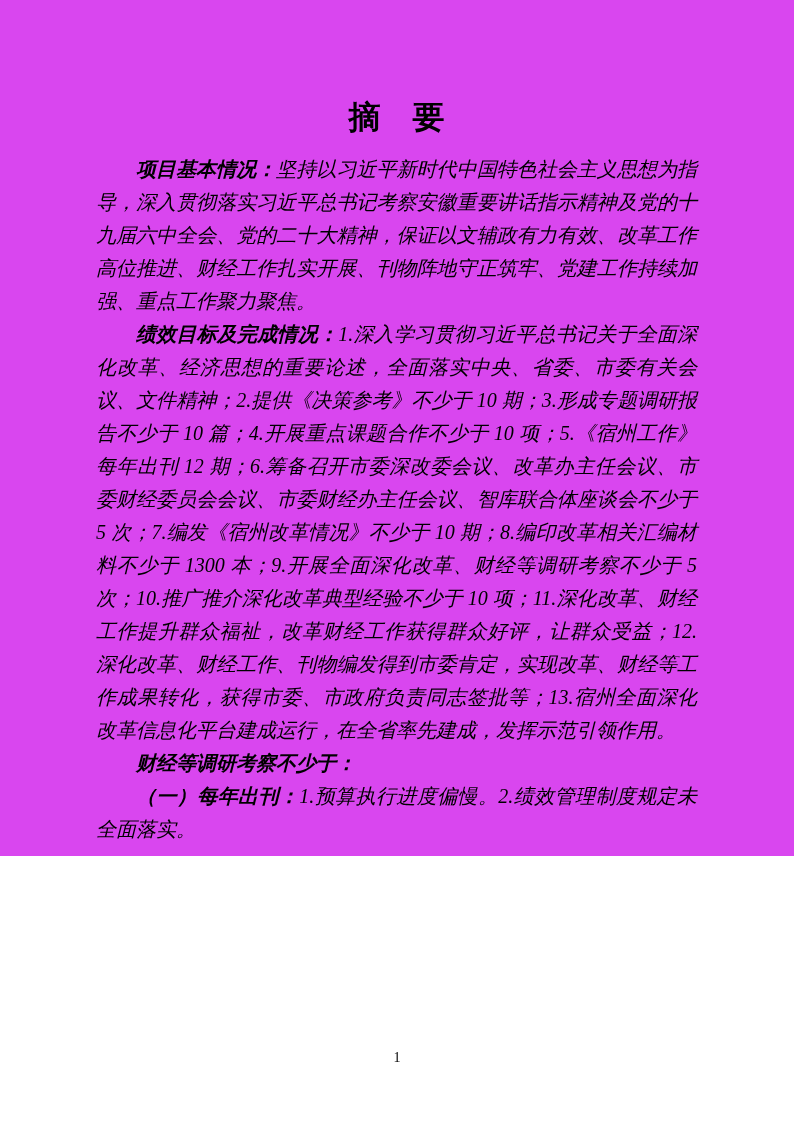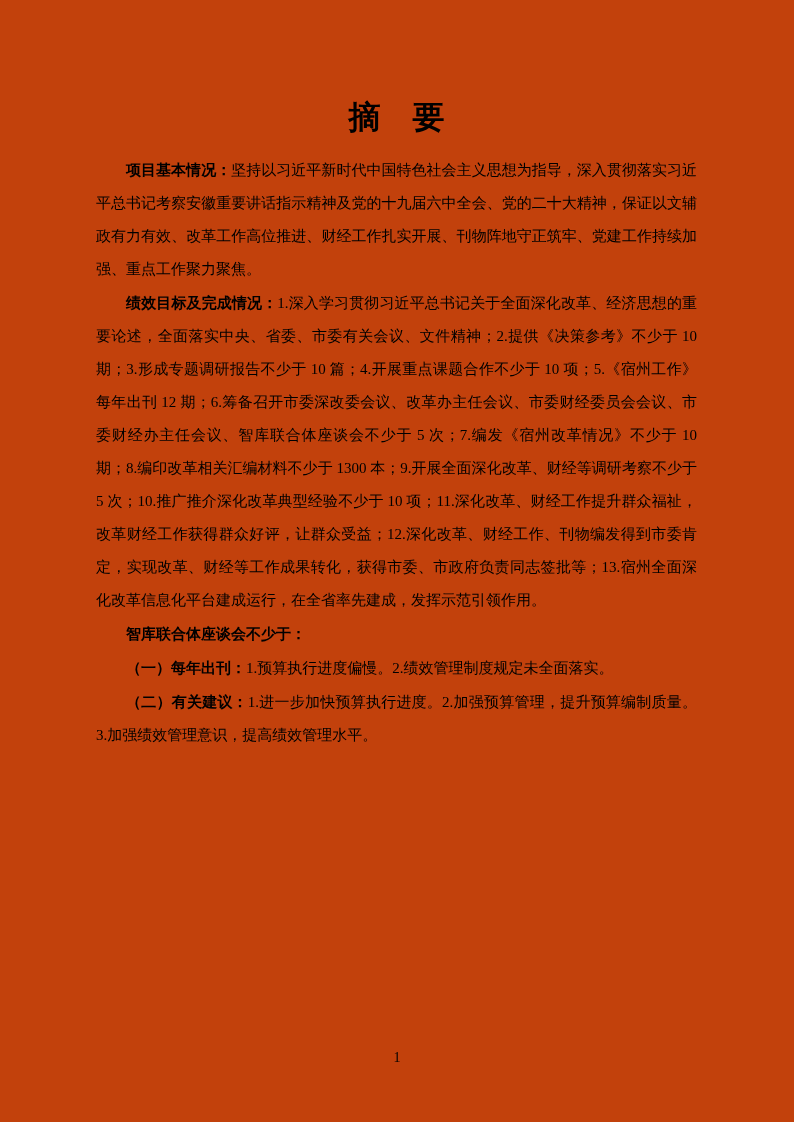--- a/index.html
+++ b/index.html
@@ -9,42 +9,43 @@
   }
   body {
     width: 794px;
     height: 1122px;
     position: relative;
     overflow: hidden;
   }
   .page {
     box-sizing: border-box;
     width: 794px;
-    height: 1122px;
+    height: 856px;
     padding: 96px 97px 0 96px;
     color: #000000;
-    background: #c2410c;
+    background: #d946ef;
   }
   .doc-title {
     font-family: "Liberation Serif", "DejaVu Serif", serif;
     font-weight: bold;
     font-size: 32px;
     line-height: 42px;
     text-align: center;
     margin: 0 0 15px 0;
     color: #000000;
   }
   .para {
     font-family: "Liberation Serif", "DejaVu Serif", serif;
-    font-size: 15px;
+    font-size: 20px;
     line-height: 33px;
     text-align: justify;
     text-indent: 2em;
     margin: 0;
     color: #000000;
+    font-style: italic;
   }
   .lead {
     font-family: "Liberation Sans", "DejaVu Sans", sans-serif;
     font-weight: bold;
   }
   .page-num {
     position: absolute;
     left: 0;
     top: 1050px;
     width: 794px;
@@ -58,20 +59,19 @@
 <body>
 
 <div class="page">
 
   <h1 class="doc-title">摘　要</h1>
 
   <p class="para"><span class="lead">项目基本情况：</span><span>坚持以习近平新时代中国特色社会主义思想为指导，深入贯彻落实习近平总书记考察安徽重要讲话指示精神及党的十九届六中全会、党的二十大精神，保证以文辅政有力有效、改革工作高位推进、财经工作扎实开展、刊物阵地守正筑牢、党建工作持续加强、重点工作聚力聚焦。</span></p>
 
   <p class="para"><span class="lead">绩效目标及完成情况：</span><span>1.深入学习贯彻习近平总书记关于全面深化改革、经济思想的重要论述，全面落实中央、省委、市委有关会议、文件精神；2.提供《决策参考》不少于 10 期；3.形成专题调研报告不少于 10 篇；4.开展重点课题合作不少于 10 项；5.《宿州工作》每年出刊 12 期；6.筹备召开市委深改委会议、改革办主任会议、市委财经委员会会议、市委财经办主任会议、智库联合体座谈会不少于 5 次；7.编发《宿州改革情况》不少于 10 期；8.编印改革相关汇编材料不少于 1300 本；9.开展全面深化改革、财经等调研考察不少于 5 次；10.推广推介深化改革典型经验不少于 10 项；11.深化改革、财经工作提升群众福祉，改革财经工作获得群众好评，让群众受益；12.深化改革、财经工作、刊物编发得到市委肯定，实现改革、财经等工作成果转化，获得市委、市政府负责同志签批等；13.宿州全面深化改革信息化平台建成运行，在全省率先建成，发挥示范引领作用。</span></p>
 
-  <p class="para"><span class="lead">智库联合体座谈会不少于：</span><span></span></p>
+  <p class="para"><span class="lead">财经等调研考察不少于：</span><span></span></p>
 
   <p class="para"><span class="lead">（一）每年出刊：</span><span>1.预算执行进度偏慢。2.绩效管理制度规定未全面落实。</span></p>
 
-  <p class="para"><span class="lead">（二）有关建议：</span><span>1.进一步加快预算执行进度。2.加强预算管理，提升预算编制质量。3.加强绩效管理意识，提高绩效管理水平。</span></p>
 
   <div class="page-num">1</div>
 </div>
 
 </body></html>

